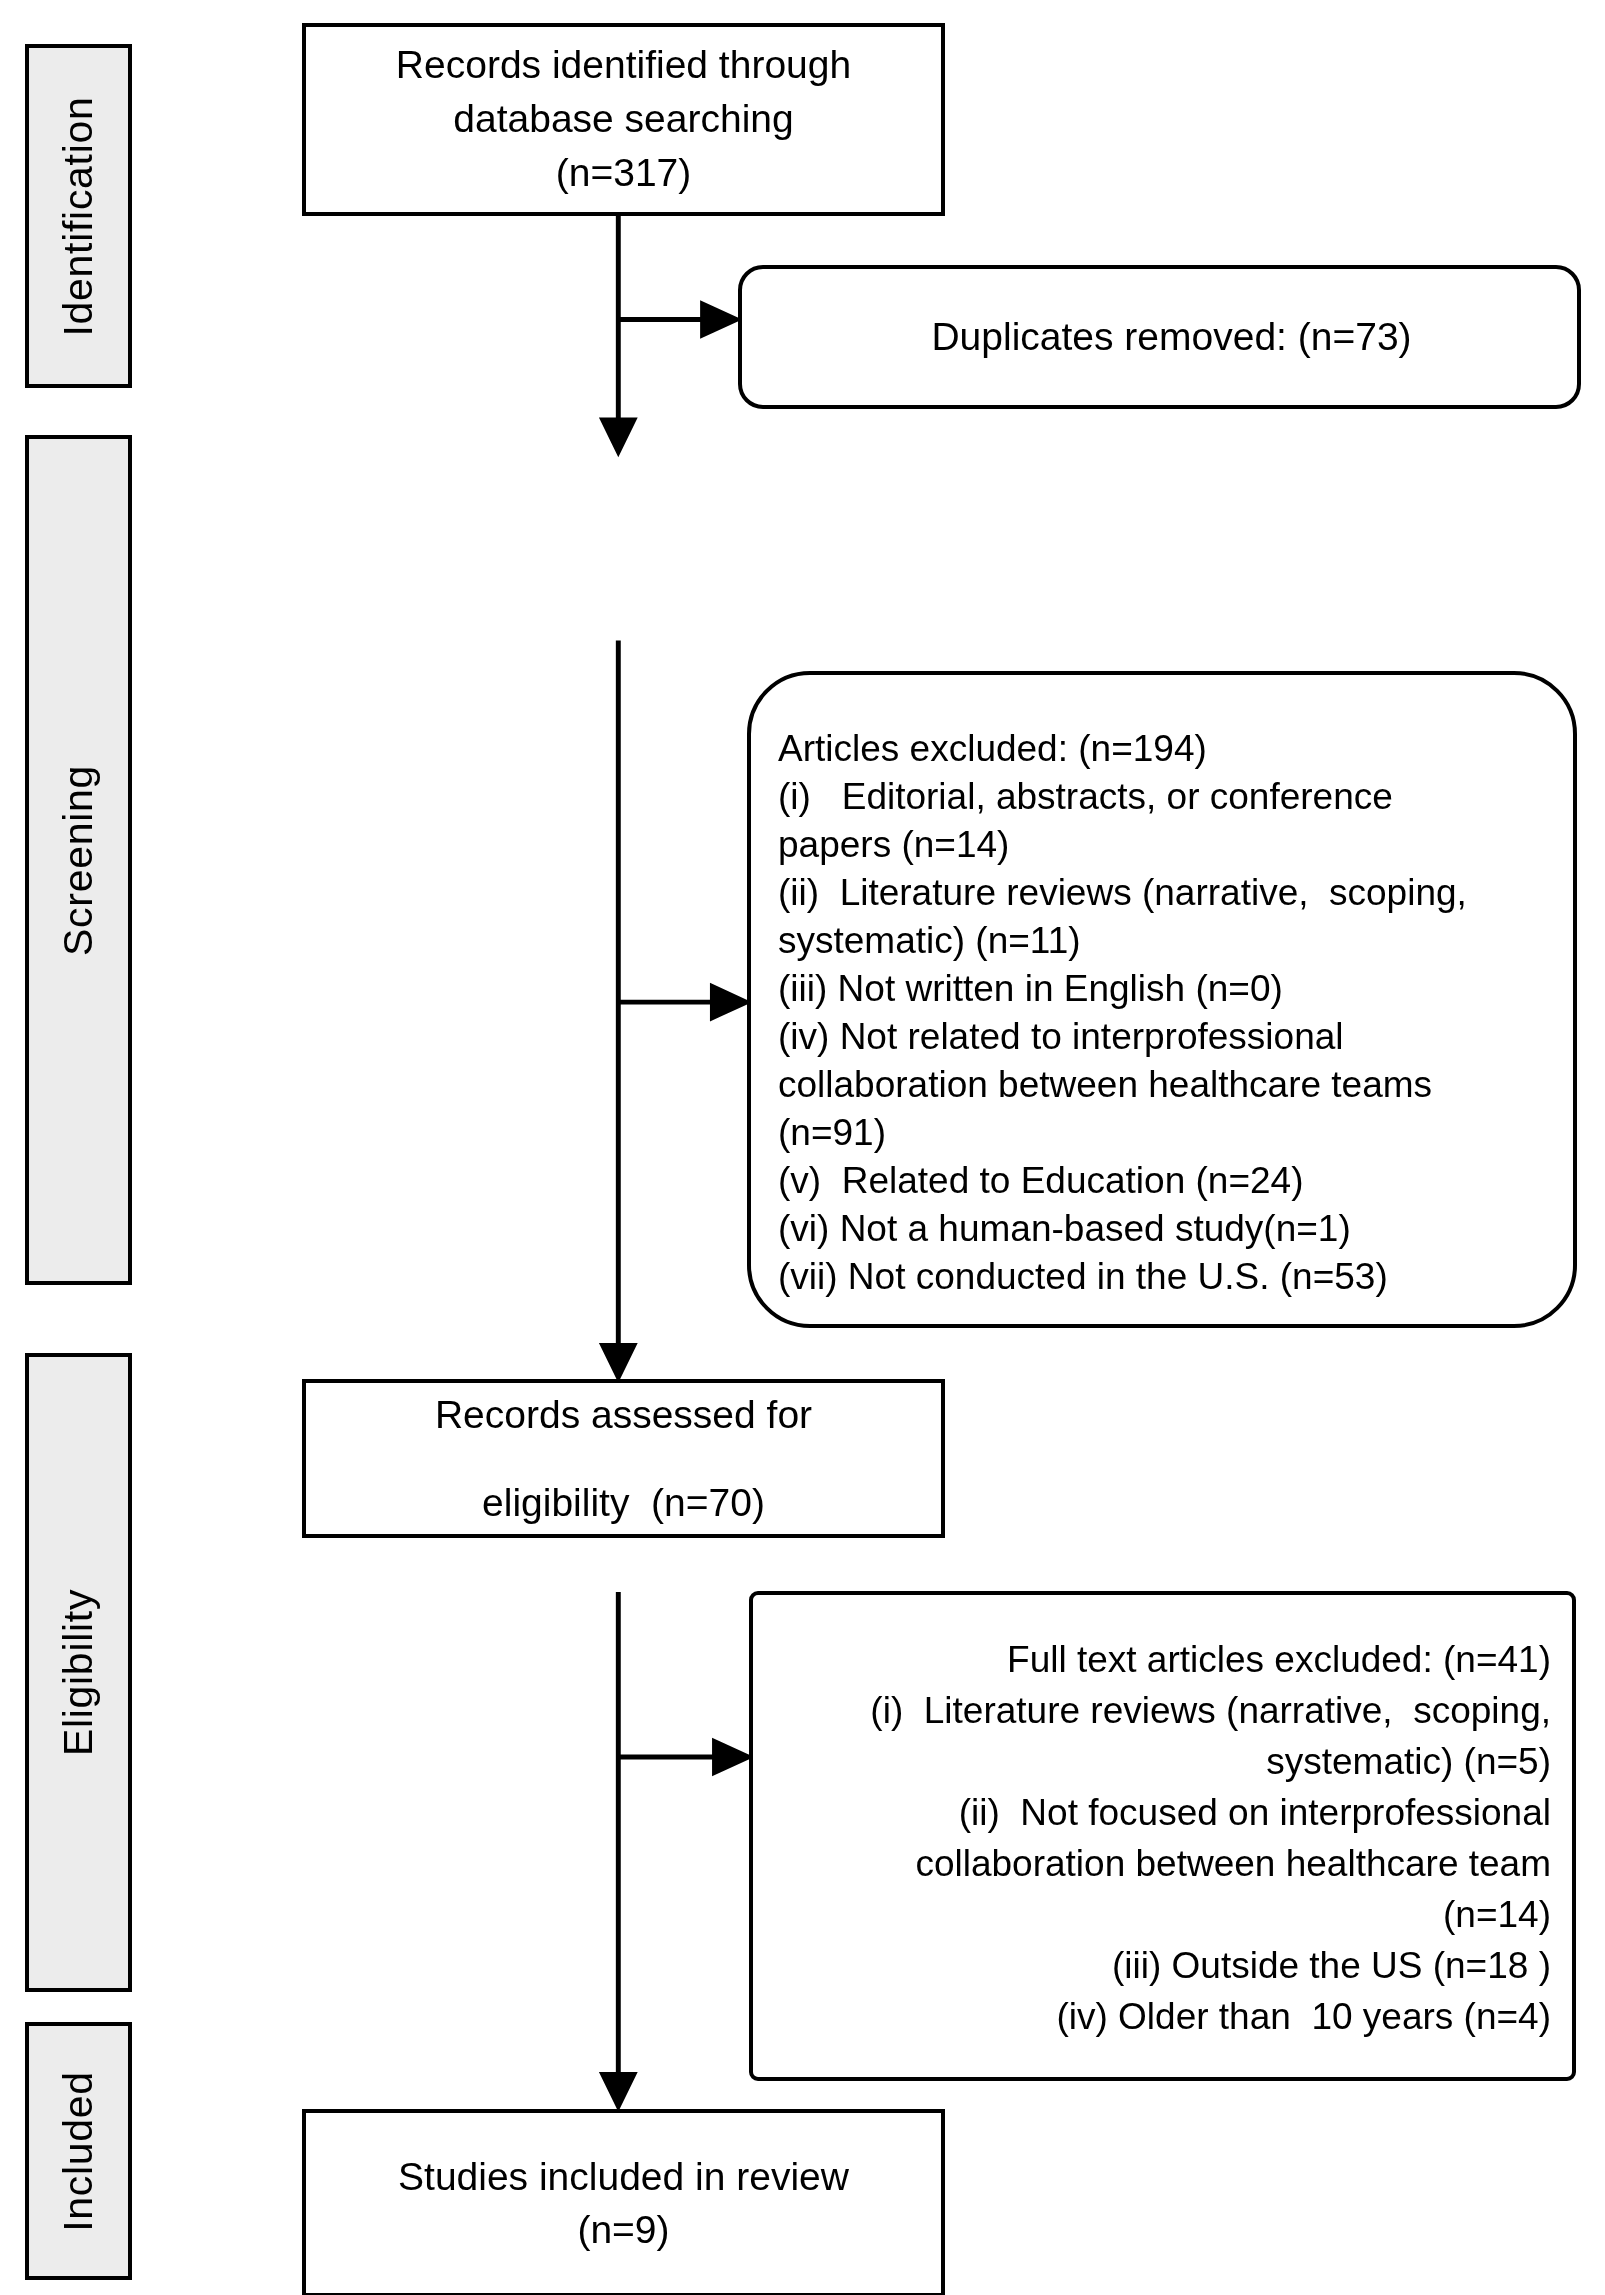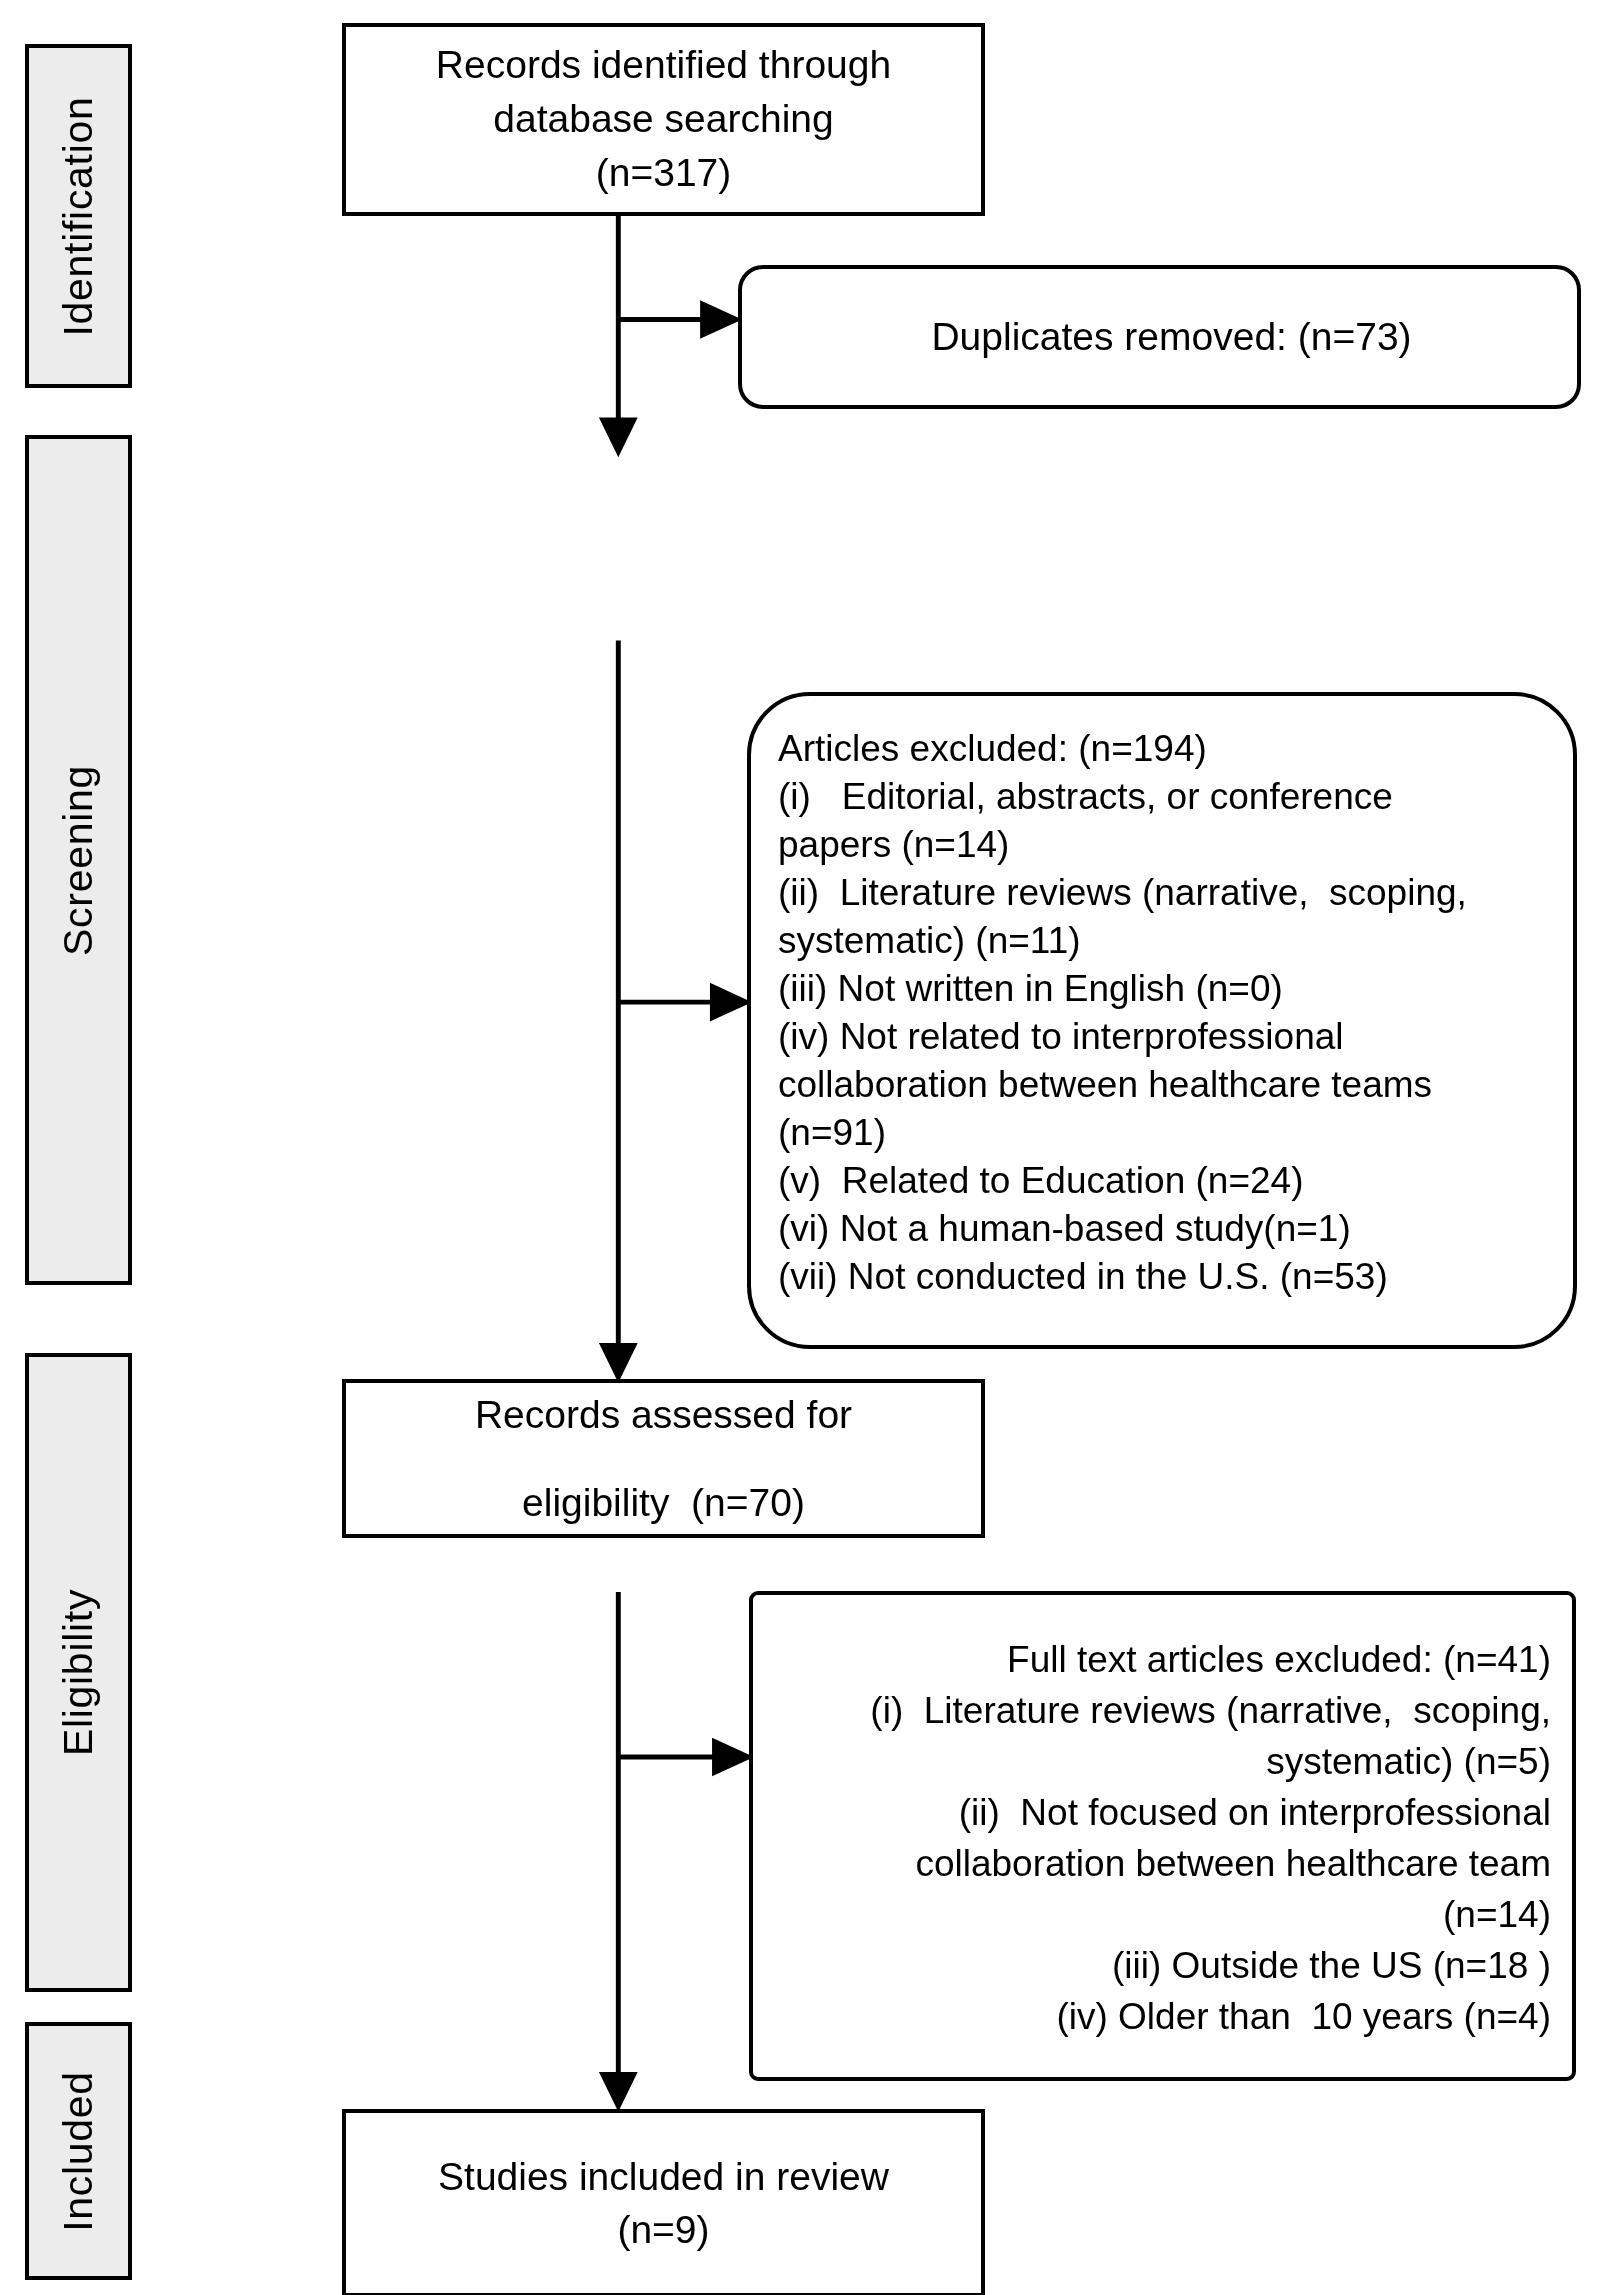--- a/index.html
+++ b/index.html
@@ -46,21 +46,20 @@
   .main {
     left: 302px;
     width: 643px;
     border: 4.9px solid #000;
     display: flex;
     align-items: center;
     justify-content: center;
     text-align: center;
     font-size: 39px;
     line-height: 54px;
-    margin-left: 40px;
   }
   .box-text { white-space: pre-wrap; }
   .box1 { top: 22.5px;   height: 193px; }
   .box2 { top: 453px;  height: 188px; }
   .box3 { top: 1379px; height: 159px; line-height: 88px; }
   .box4 { top: 2109px; height: 188px; line-height: 53px; }
 
   
   .side {
     border: 4.2px solid #000;
@@ -73,23 +72,22 @@
     display: flex; align-items: center; justify-content: center;
     text-align: center; font-size: 39px;
   }
   .side-list {
     font-size: 37px;
     text-align: left;
   }
   .side-articles {
     left: 747px; top: 671px; width: 830px; height: 657px;
     border-radius: 63px;
-    padding: 29px 21px 0 27px;
+    padding: 50px 21px 0 27px;
     line-height: 48px;
-    margin-top: 21px;
   }
   .side-fulltext {
     left: 749px; top: 1591px; width: 827px; height: 490px;
     border-radius: 9px;
     padding: 39px 21px 0 28px;
     line-height: 51px;
     text-align: right;
   }
 </style>
 </head>

